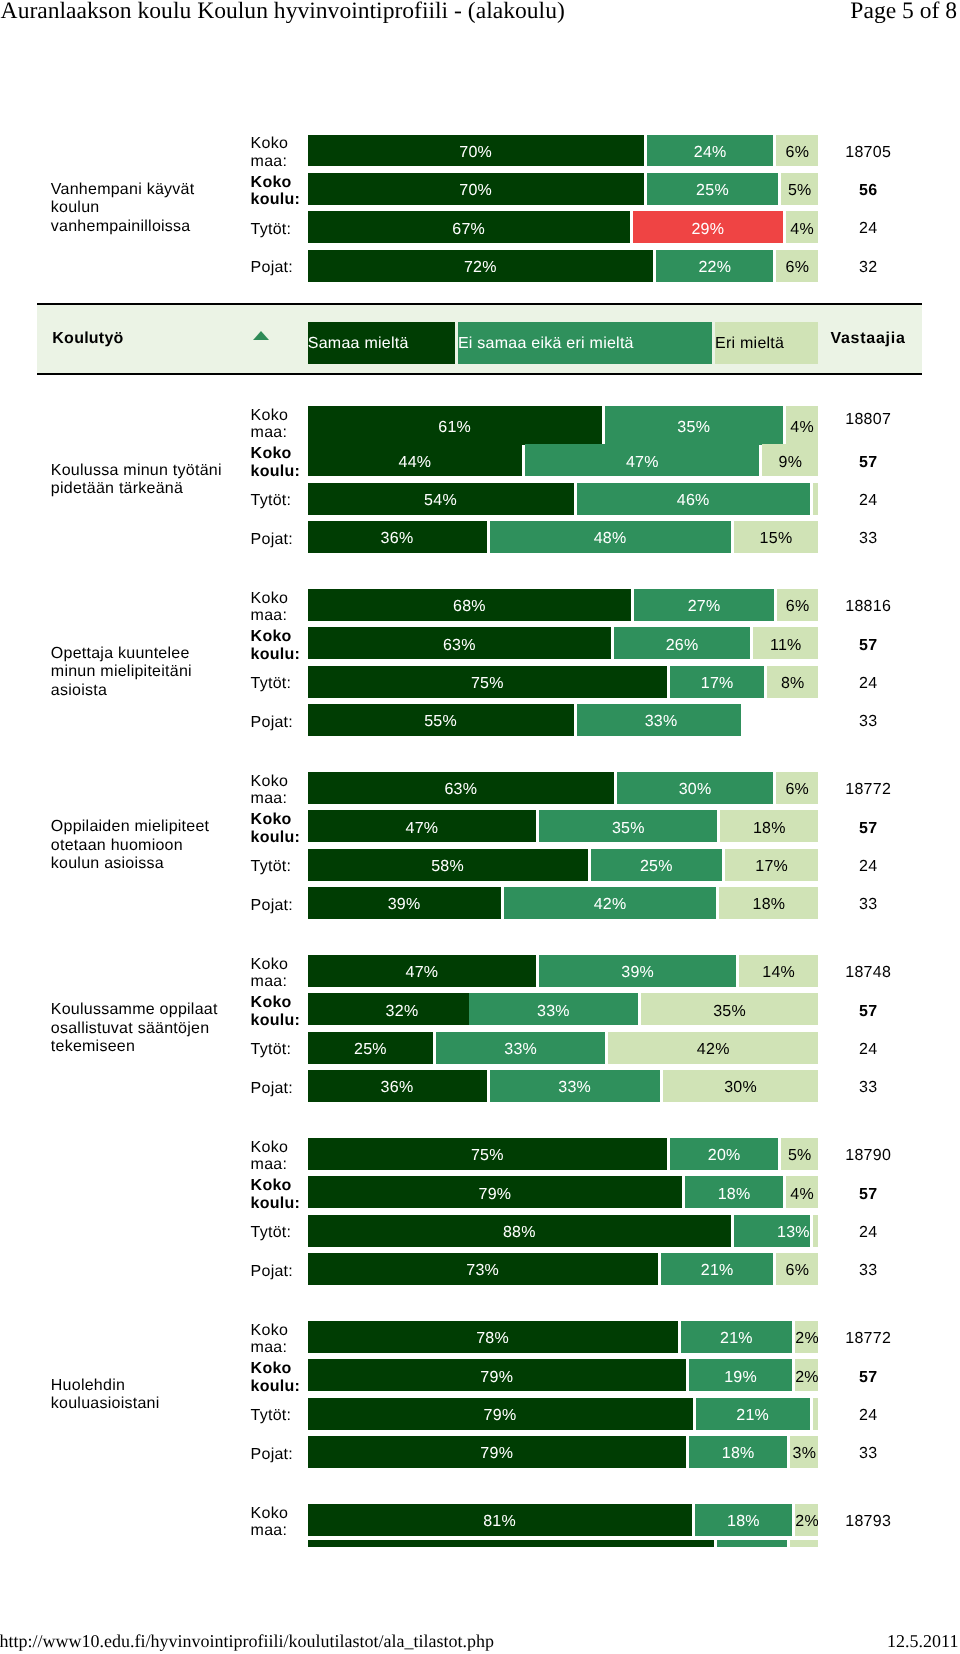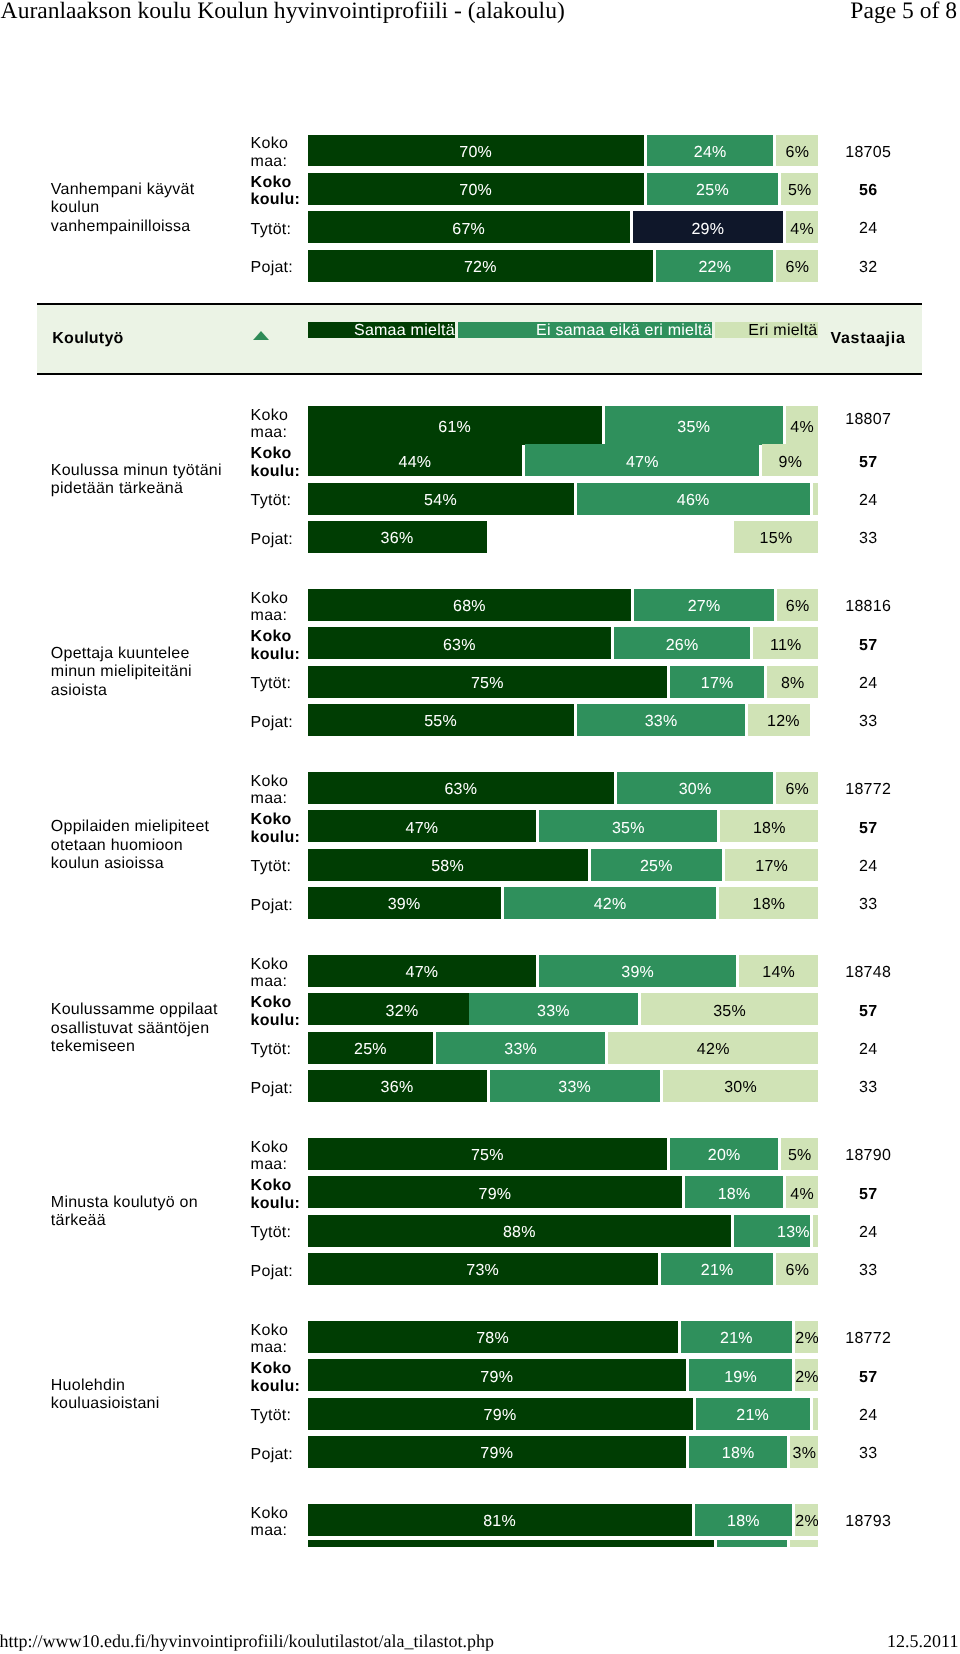--- a/index.html
+++ b/index.html
@@ -32,22 +32,22 @@
         line-height:18px;}
   .nval.b{font-weight:bold;}
 
   .legend{position:absolute;left:37px;top:302.6px;width:885px;height:68.4px;background:#EBF3E5;
           border-top:2.2px solid #000;border-bottom:2.2px solid #000;}
   .ltitle{position:absolute;left:15.3px;top:26.2px;font-size:16px;letter-spacing:0.25px;
           font-weight:bold;line-height:16px;white-space:nowrap;}
   .tri{position:absolute;left:215.7px;top:26.3px;width:0;height:0;
        border-left:8.75px solid transparent;border-right:8.75px solid transparent;
        border-bottom:9.5px solid #2E8B57;}
-  .lchip{position:absolute;top:17.3px;height:16px;font-size:16px;letter-spacing:0.25px;
-         text-align:right;white-space:nowrap;}
+  .lchip{position:absolute;top:17.3px;height:42px;font-size:16px;letter-spacing:0.25px;
+         text-align:left;white-space:nowrap;}
   .lchip i{font-style:normal;position:absolute;left:0;right:0;top:50%;
            transform:translateY(-50%);line-height:1;margin-top:1.2px;}
   .lword{position:absolute;top:26.2px;font-size:16px;letter-spacing:0.75px;font-weight:bold;
          line-height:16px;white-space:nowrap;}
 </style>
 </head>
 <body>
 
 <div class="page">
 
@@ -96,21 +96,21 @@
       <div class="seg" style="background: rgb(208, 227, 182); color: rgb(0, 0, 0); left: 473.61px; width: 37.29px;">
           <i>5%</i>
         </div>
     </div>
     <div class="nval b" style="left:808.2px;top:47.5px;">56</div>
     <div class="rlab" style="top:86.2px;">Tytöt:</div>
     <div class="bar" style="left:307.5px;top:76.7px;width:510.9px;height:31.9px;overflow:hidden;">
       <div class="seg" style="background: rgb(0, 61, 3); left: 0px; width: 322.32px;">
           <i>67%</i>
         </div>
-      <div class="seg" style="background: #0f172a; left: 325.32px; width: 149.97px;">
+      <div class="seg" style="background: #ef4444; left: 325.32px; width: 149.97px;">
           <i>29%</i>
         </div>
       <div class="seg" style="background: rgb(208, 227, 182); color: rgb(0, 0, 0); left: 478.29px; width: 32.61px;">
           <i>4%</i>
         </div>
     </div>
     <div class="nval" style="left:808.2px;top:85.9px;">24</div>
     <div class="rlab" style="top:124.6px;">Pojat:</div>
     <div class="bar" style="left:307.5px;top:115.1px;width:510.9px;height:31.9px;overflow:hidden;">
       <div class="seg" style="background: rgb(0, 61, 3); left: 0px; width: 345.7px;">
@@ -164,20 +164,23 @@
       <div class="seg" style="background: rgb(208, 227, 182); color: rgb(0, 0, 0); left: 505.3px; width: 5.6px;">
           <i></i>
         </div>
     </div>
     <div class="nval" style="left:808.2px;top:85.9px;">24</div>
     <div class="rlab" style="top:124.6px;">Pojat:</div>
     <div class="bar" style="left:307.5px;top:115.1px;width:510.9px;height:31.9px;overflow:hidden;">
       <div class="seg" style="background: rgb(0, 61, 3); left: 0px; width: 179.03px;">
           <i>36%</i>
         </div>
+      <div class="seg" style="background: rgb(47, 144, 92); left: 182.03px; width: 241.1px;">
+          <i>48%</i>
+        </div>
       <div class="seg" style="background: rgb(208, 227, 182); color: rgb(0, 0, 0); left: 426.14px; width: 84.76px;">
           <i>15%</i>
         </div>
     </div>
     <div class="nval" style="left:808.2px;top:124.2px;">33</div>
   </div>
   <div class="section" style="position:absolute;left:0;top:589.0px;width:960px;height:147.0px;">
     <div class="qtext" style="top:55.7px;">Opettaja kuuntelee minun mielipiteitäni asioista</div>
     <div class="rlab" style="top:0.6px;">Koko maa:</div>
     <div class="bar" style="left:307.5px;top:0.0px;width:510.9px;height:31.9px;overflow:hidden;">
@@ -212,21 +215,21 @@
         </div>
       <div class="seg" style="background: rgb(47, 144, 92); left: 362.73px; width: 93.85px;">
           <i>17%</i>
         </div>
       <div class="seg" style="background: rgb(208, 227, 182); color: rgb(0, 0, 0); left: 459.58px; width: 51.32px;">
           <i>8%</i>
         </div>
     </div>
     <div class="nval" style="left:808.2px;top:85.9px;">24</div>
     <div class="rlab" style="top:124.6px;">Pojat:</div>
-    <div class="bar" style="left:307.5px;top:115.1px;width:502px;height:31.9px;overflow:hidden;">
+    <div class="bar" style="left:307.5px;top:115.1px;width:433px;height:31.9px;overflow:hidden;">
       <div class="seg" style="background: rgb(0, 61, 3); left: 0px; width: 266.19px;">
           <i>55%</i>
         </div>
       <div class="seg" style="background: rgb(47, 144, 92); left: 269.19px; width: 168.68px;">
           <i>33%</i>
         </div>
       <div class="seg" style="background: rgb(208, 227, 182); color: rgb(0, 0, 0); left: 440.88px; width: 70.02px;">
           <i>12%</i>
         </div>
     </div>
@@ -336,21 +339,20 @@
       <div class="seg" style="background: rgb(47, 144, 92); left: 182.03px; width: 170.24px;">
           <i>33%</i>
         </div>
       <div class="seg" style="background: rgb(208, 227, 182); color: rgb(0, 0, 0); left: 355.27px; width: 155.63px;">
           <i>30%</i>
         </div>
     </div>
     <div class="nval" style="left:808.2px;top:124.2px;">33</div>
   </div>
   <div class="section" style="position:absolute;left:0;top:1138.0px;width:960px;height:147.0px;">
-    <div class="qtext" style="top:55.7px;">Minusta koulutyö on tärkeää</div>
     <div class="rlab" style="top:0.6px;">Koko maa:</div>
     <div class="bar" style="left:307.5px;top:0.0px;width:510.9px;height:31.9px;overflow:hidden;">
       <div class="seg" style="background: rgb(0, 61, 3); left: 0px; width: 359.73px;">
           <i>75%</i>
         </div>
       <div class="seg" style="background: rgb(47, 144, 92); left: 362.73px; width: 107.88px;">
           <i>20%</i>
         </div>
       <div class="seg" style="background: rgb(208, 227, 182); color: rgb(0, 0, 0); left: 473.61px; width: 37.29px;">
           <i>5%</i>

